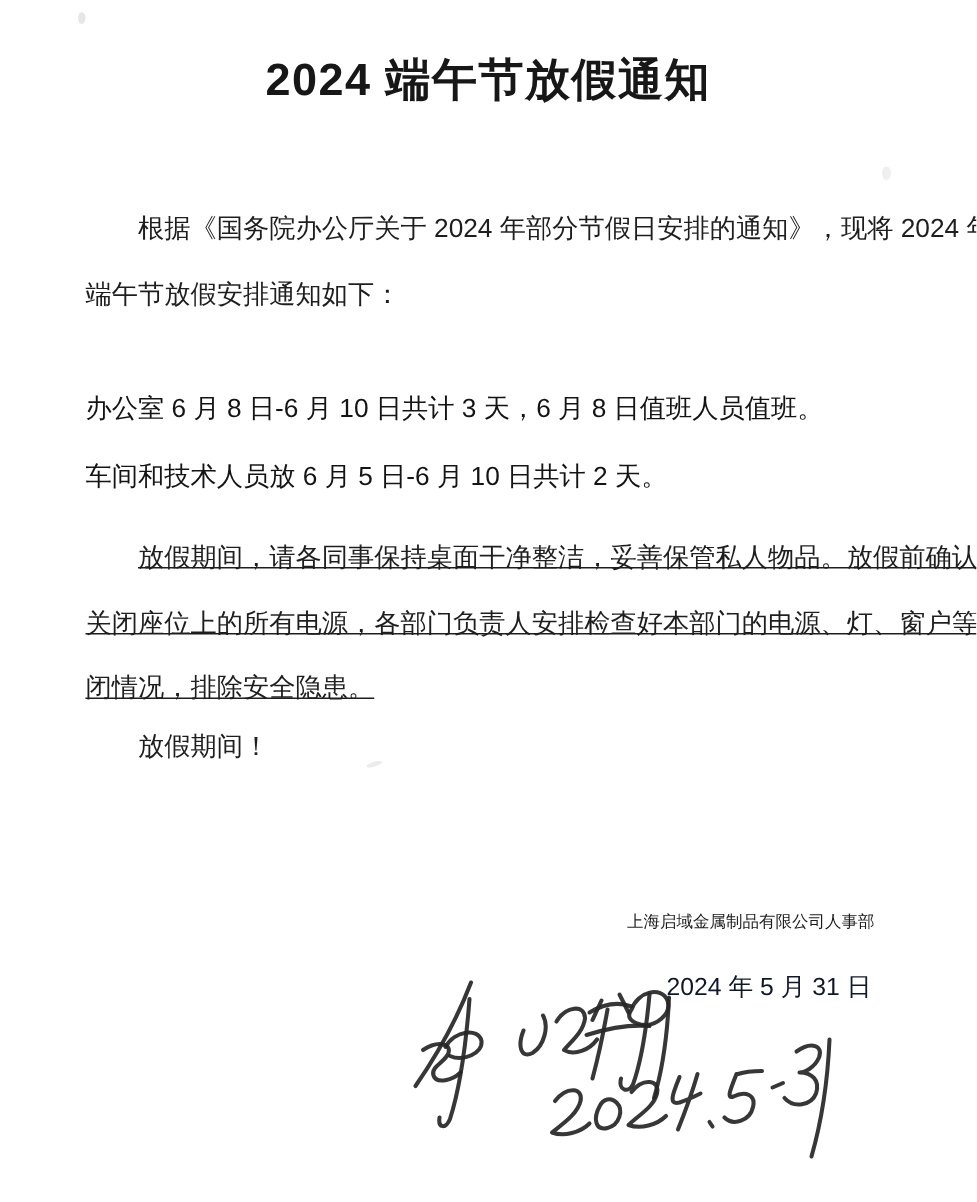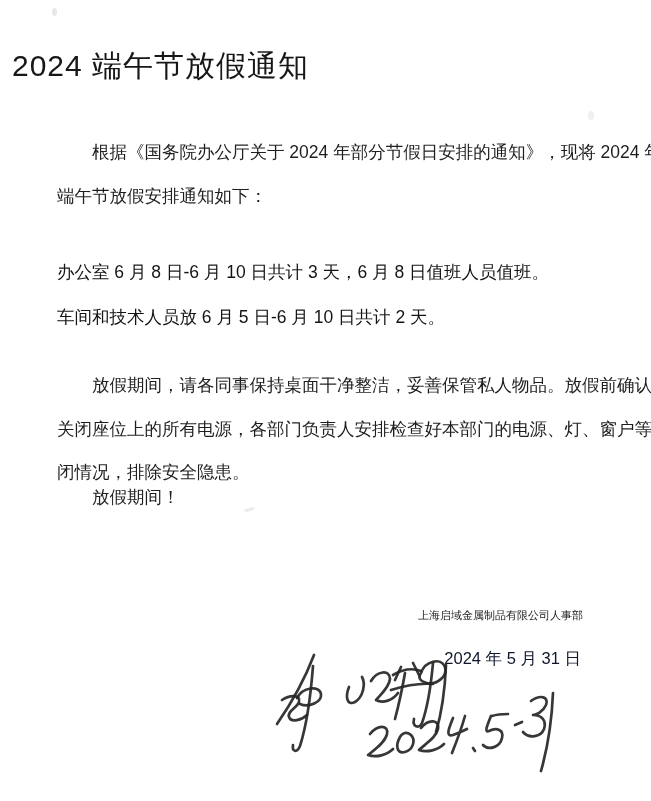--- a/index.html
+++ b/index.html
@@ -10,47 +10,48 @@
     background: #ffffff;
     font-family: "Liberation Sans", sans-serif;
     color: #1e1e1e;
     overflow: hidden;
   }
   .title {
     position: absolute;
     top: 33px;
     left: 0;
     right: 0;
-    margin: 12px;
-    text-align: left;
+    margin: 0;
+    text-align: center;
     font-size: 30px;
     line-height: 42px;
-    font-weight: 400;
+    font-weight: 700;
     letter-spacing: 1px;
     color: #171717;
   }
   .block { position: absolute; left: 57px; width: 560px; }
   .line { white-space: nowrap; }
   .indent { text-indent: 2em; }
   .intro {
     top: 130px;
     font-size: 17.5px;
     line-height: 44px;
   }
   .schedule {
     top: 250px;
     font-size: 17.5px;
     line-height: 45px;
     font-weight: 400;
     color: #141414;
   }
   .notes {
-    top: 364px;
+    top: 350px;
     font-size: 17.5px;
     line-height: 43.5px;
+    text-decoration: underline;
   }
   .closing {
     top: 475px;
     font-size: 17.5px;
     line-height: 44px;
   }
   .sign-dept {
     position: absolute;
     top: 604px;
     right: 68px;

